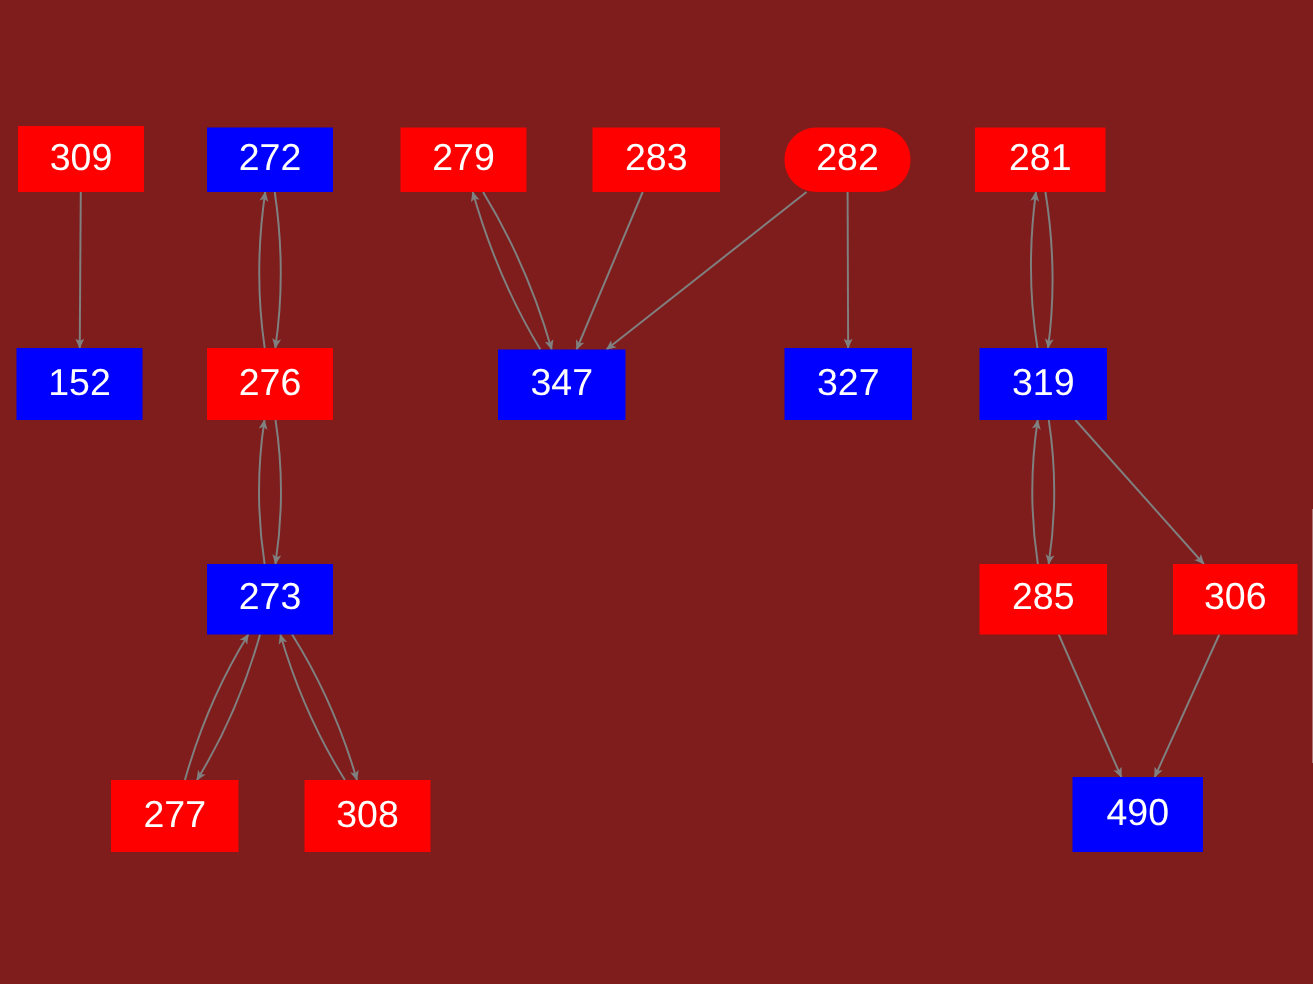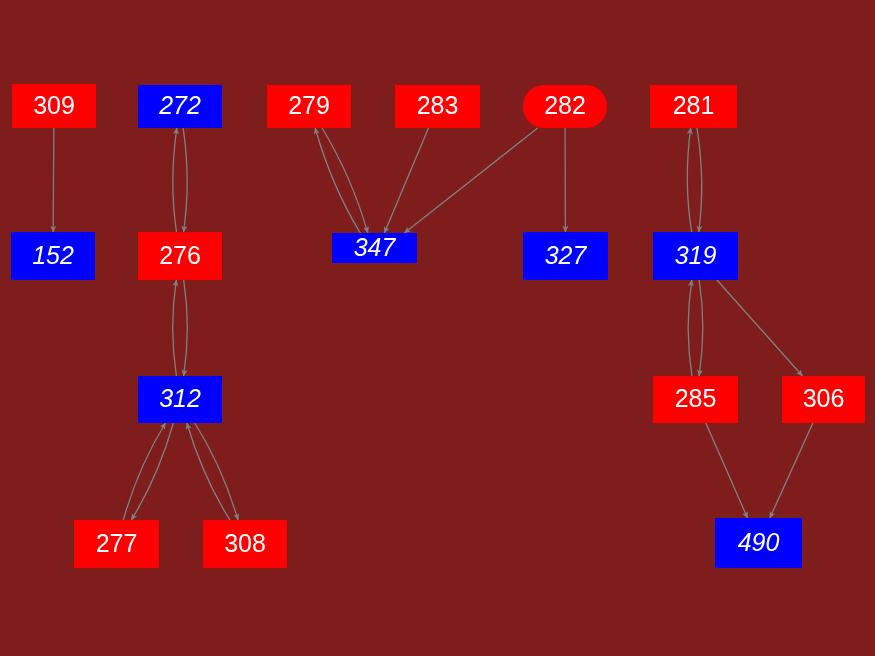--- a/index.html
+++ b/index.html
@@ -34,21 +34,21 @@
     align-items: center;
     justify-content: center;
     color: #ffffff;
     font-size: 25px;
     font-family: "Liberation Sans", sans-serif;
     letter-spacing: 0px;
     line-height: 1;
     user-select: none;
   }
   .node.red { background: #fe0000; }
-  .node.blue { background: #0000fe; font-style: italic; }
+  .node.blue { background: #0000fe; }
   .node-label {
     display: block;
     transform: translateY(-1px);
   }
 </style>
 </head>
 <body>
 
 <div id="canvas">
   <svg id="edge-layer" viewBox="0 0 875 656" xmlns="http://www.w3.org/2000/svg">
@@ -86,38 +86,38 @@
       <div class="node blue" style="left: 11px; top: 232px; width: 84px; height: 48px;">
         <span class="node-label">152</span>
       </div>
       <div class="node blue" style="left: 138px; top: 85px; width: 84px; height: 43px;">
         <span class="node-label">272</span>
       </div>
       <div class="node red" style="left: 138px; top: 232px; width: 84px; height: 48px; align-items: center;">
         <span class="node-label">276</span>
       </div>
       <div class="node blue" style="left: 138px; top: 376px; width: 84px; height: 47px;">
-        <span class="node-label">312</span>
+        <span class="node-label">273</span>
       </div>
       <div class="node red" style="left: 74px; top: 520px; width: 85px; height: 48px;">
         <span class="node-label">277</span>
       </div>
       <div class="node red" style="left: 203px; top: 520px; width: 84px; height: 48px;">
         <span class="node-label">308</span>
       </div>
       <div class="node red" style="left: 267px; top: 85px; width: 84px; height: 43px;">
         <span class="node-label">279</span>
       </div>
       <div class="node red" style="left: 395px; top: 85px; width: 85px; height: 43px;">
         <span class="node-label">283</span>
       </div>
       <div class="node red" style="left: 523px; top: 85px; width: 84px; height: 43px; border-radius: 21px;">
         <span class="node-label">282</span>
       </div>
-      <div class="node blue" style="left: 332px; top: 233px; width: 85px; height: 30px;">
+      <div class="node blue" style="left: 332px; top: 233px; width: 85px; height: 47px;">
         <span class="node-label">347</span>
       </div>
       <div class="node blue" style="left: 523px; top: 232px; width: 85px; height: 48px;">
         <span class="node-label">327</span>
       </div>
       <div class="node red" style="left: 650px; top: 85px; width: 87px; height: 43px;">
         <span class="node-label">281</span>
       </div>
       <div class="node blue" style="left: 653px; top: 232px; width: 85px; height: 48px; justify-content: center;">
         <span class="node-label">319</span>

